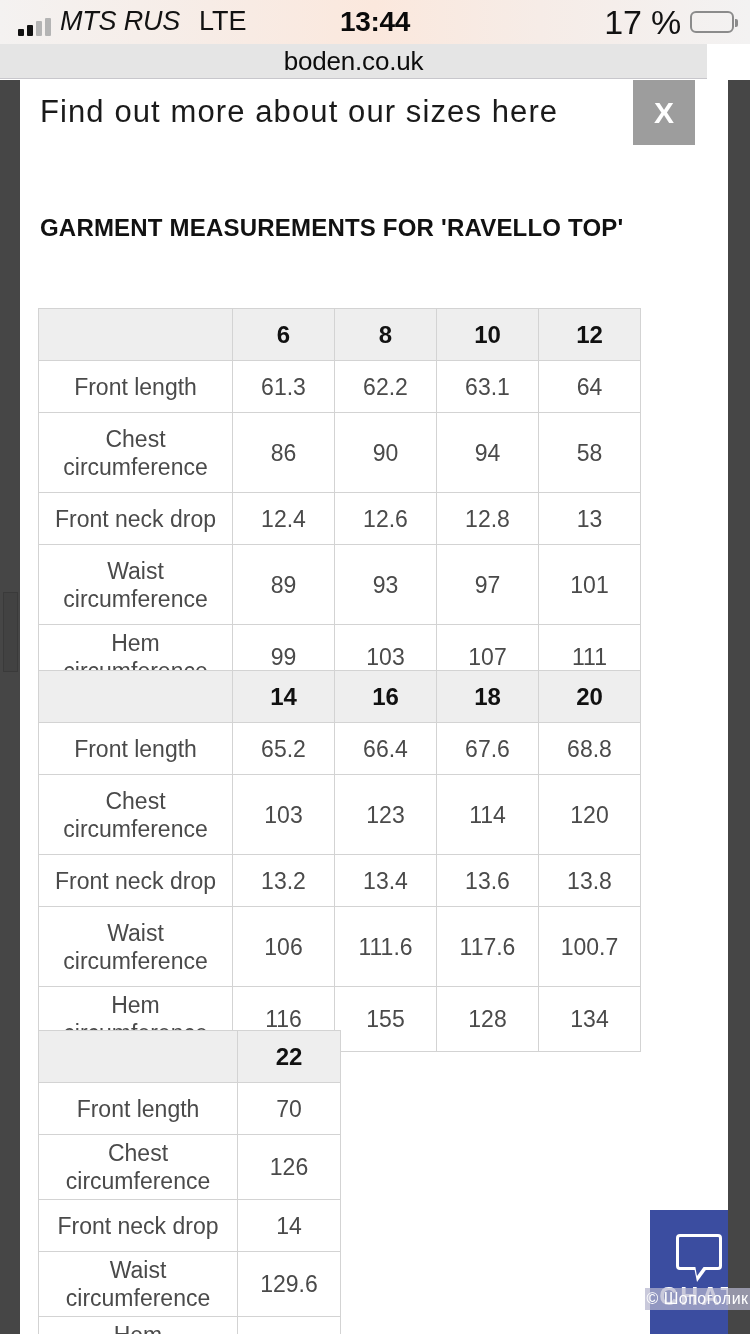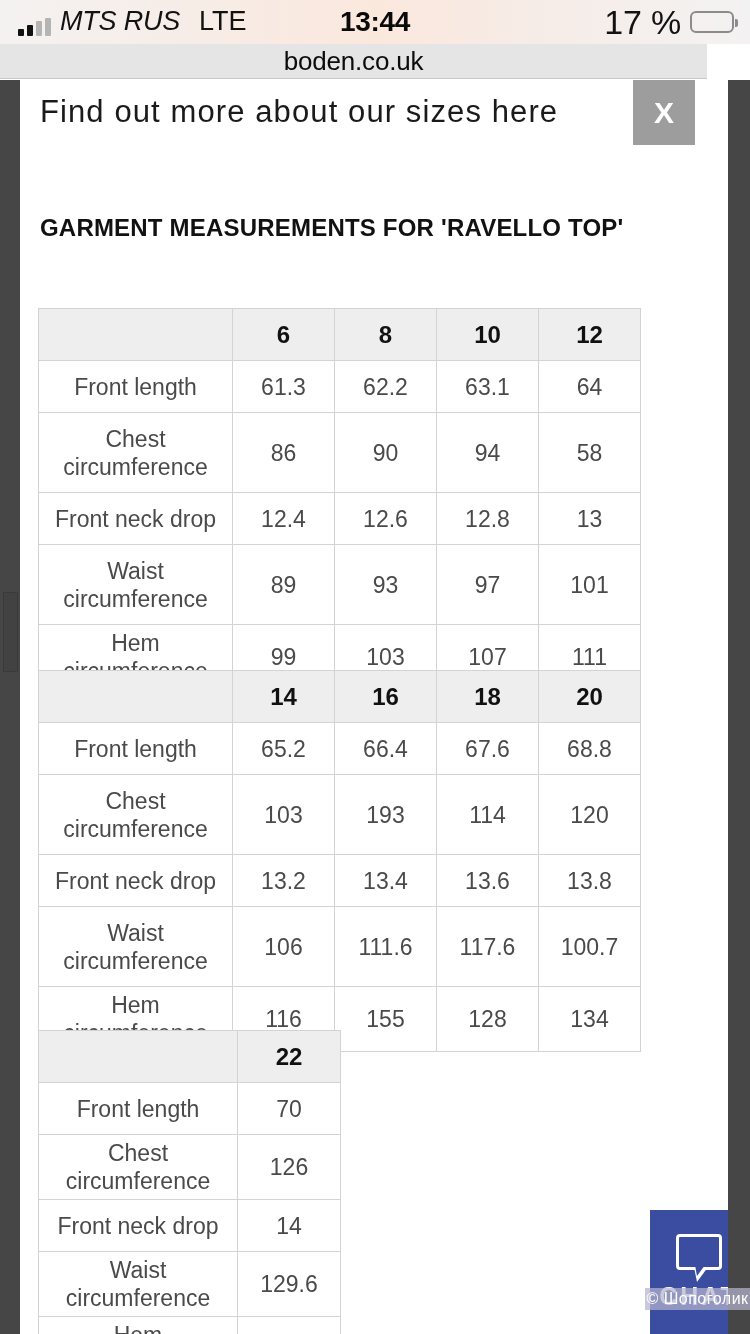--- a/index.html
+++ b/index.html
@@ -418,21 +418,21 @@
             <tr class="h1">
               <td class="lbl">Front length</td>
               <td>65.2</td>
               <td>66.4</td>
               <td>67.6</td>
               <td>68.8</td>
             </tr>
             <tr class="h2">
               <td class="lbl">Chest circumference</td>
               <td>103</td>
-              <td>193</td>
+              <td>123</td>
               <td>114</td>
               <td>120</td>
             </tr>
             <tr class="h1">
               <td class="lbl">Front neck drop</td>
               <td>13.2</td>
               <td>13.4</td>
               <td>13.6</td>
               <td>13.8</td>
             </tr>

